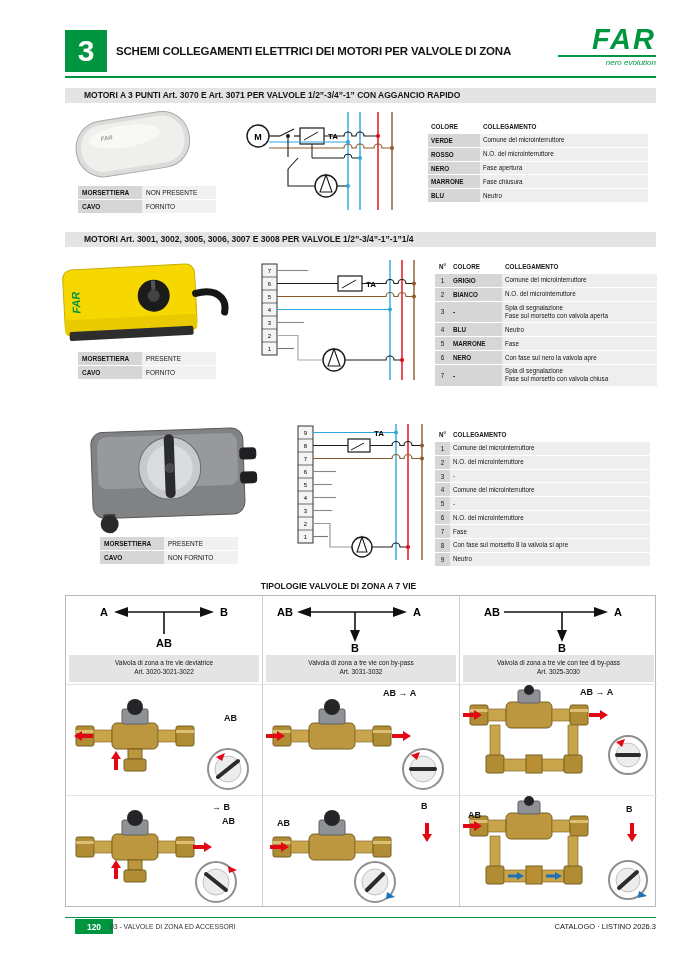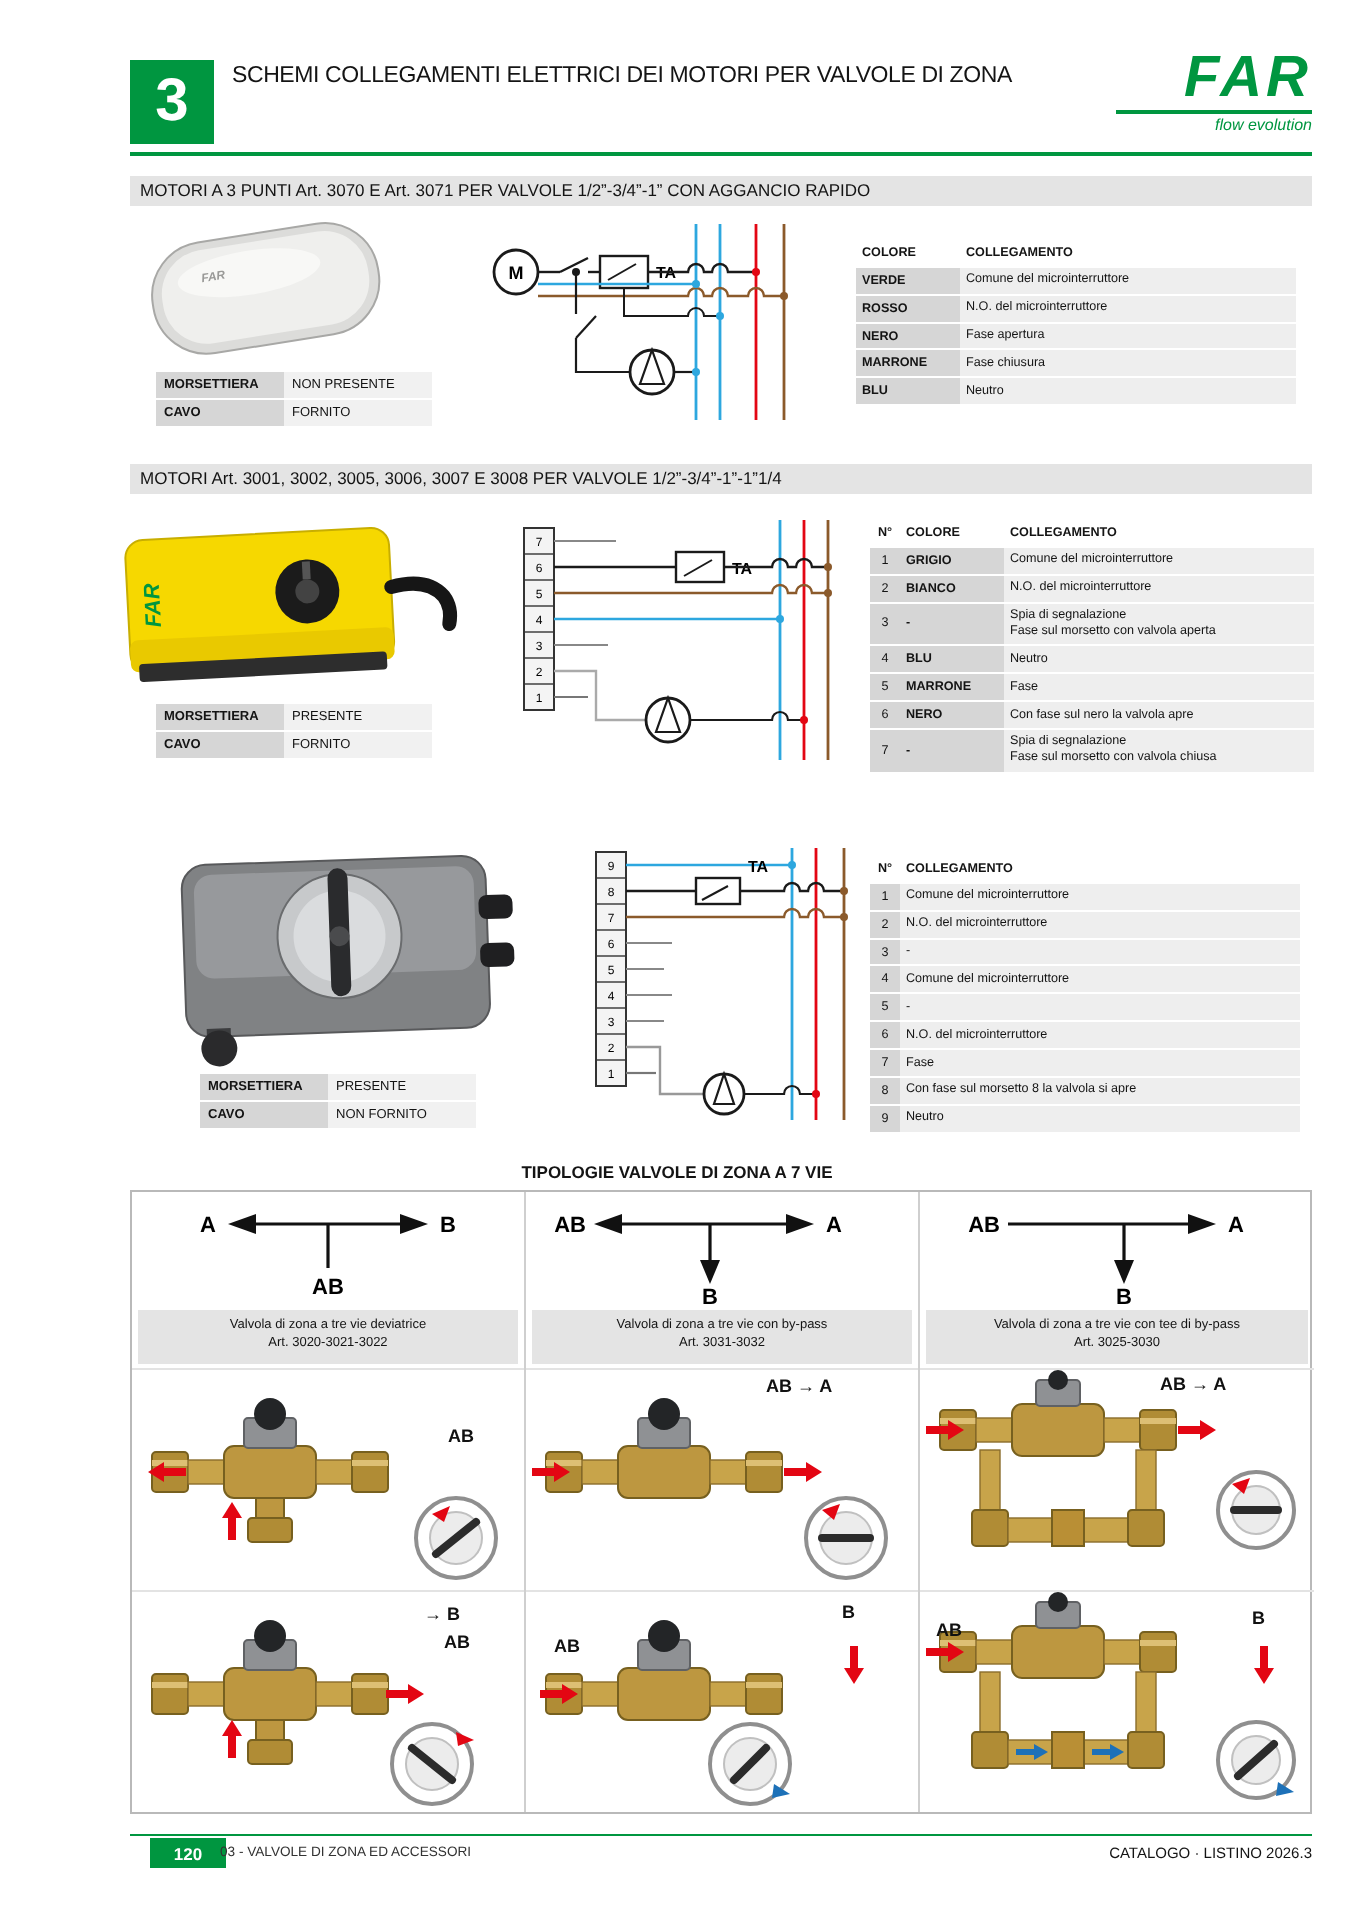--- a/index.html
+++ b/index.html
@@ -8,31 +8,31 @@
   }
   *{margin:0;padding:0;box-sizing:border-box}
   body{background:#fff}
   .page{position:relative;width:677px;height:958px;background:#fff;
         font-family:"Liberation Sans",sans-serif;color:var(--ink);overflow:hidden}
   svg{font-family:"Liberation Sans",sans-serif}
 
   
   .chapter-box{position:absolute;left:65px;top:30px;width:42px;height:42px;background:var(--green);
     color:#fff;font-size:30px;font-weight:bold;display:flex;align-items:center;justify-content:center}
-  .page-title{position:absolute;left:116px;top:32px;font-size:11.5px;font-weight:normal;letter-spacing:-0.2px}
+  .page-title{position:absolute;left:116px;top:45px;font-size:11.5px;font-weight:bold;letter-spacing:-0.2px}
   .logo{position:absolute;left:558px;top:24px;width:98px}
   .logo-far{font-size:29px;font-weight:bold;font-style:italic;color:var(--green);
     text-align:right;line-height:30px;letter-spacing:2px}
   .logo-rule{height:2px;background:var(--green);margin-top:1px}
   .logo-tag{font-size:8px;font-style:italic;color:var(--green);text-align:right;margin-top:1px}
   .header-rule{position:absolute;left:65px;top:76px;width:591px;height:2px;background:var(--green)}
 
   
   .sec-bar{position:absolute;left:65px;width:591px;height:15px;background:var(--bargray);
-    font-size:8.5px;font-weight:normal;line-height:15px;padding-left:5px}
+    font-size:8.5px;font-weight:bold;line-height:15px;padding-left:19px}
   #bar1{top:88px}#bar2{top:232px}#bar3{top:398px}
 
   
   .motor1{position:absolute;left:64px;top:106px}
   .motor2{position:absolute;left:58px;top:254px}
   .motor3{position:absolute;left:78px;top:416px}
   .wiring1{position:absolute;left:228px;top:106px}
   .wiring2{position:absolute;left:250px;top:256px}
   .wiring3{position:absolute;left:288px;top:420px}
 
@@ -81,21 +81,21 @@
 </head>
 <body>
 
 <div class="page">
 
   <div class="chapter-box">3</div>
   <div class="page-title">SCHEMI COLLEGAMENTI ELETTRICI DEI MOTORI PER VALVOLE DI ZONA</div>
   <div class="logo">
     <div class="logo-far">FAR</div>
     <div class="logo-rule"></div>
-    <div class="logo-tag">flow evolution</div>
+    <div class="logo-tag">nero evolution</div>
   </div>
   <div class="header-rule"></div>
 
   <div class="sec-bar" id="bar1">MOTORI A 3 PUNTI Art. 3070 E Art. 3071 PER VALVOLE 1/2”-3/4”-1” CON AGGANCIO RAPIDO</div>
   <div class="sec-bar" id="bar2">MOTORI Art. 3001, 3002, 3005, 3006, 3007 E 3008  PER VALVOLE 1/2”-3/4”-1”-1”1/4</div>
 
   <svg class="motor1" width="140" height="78" viewBox="0 0 140 78">
     <g transform="rotate(-9 70 39)">
       <rect x="12" y="10" width="114" height="56" rx="27" fill="#dcdcda" stroke="#a8a8a6"></rect>
       <rect x="17" y="14" width="104" height="47" rx="22" fill="#efefed"></rect>

